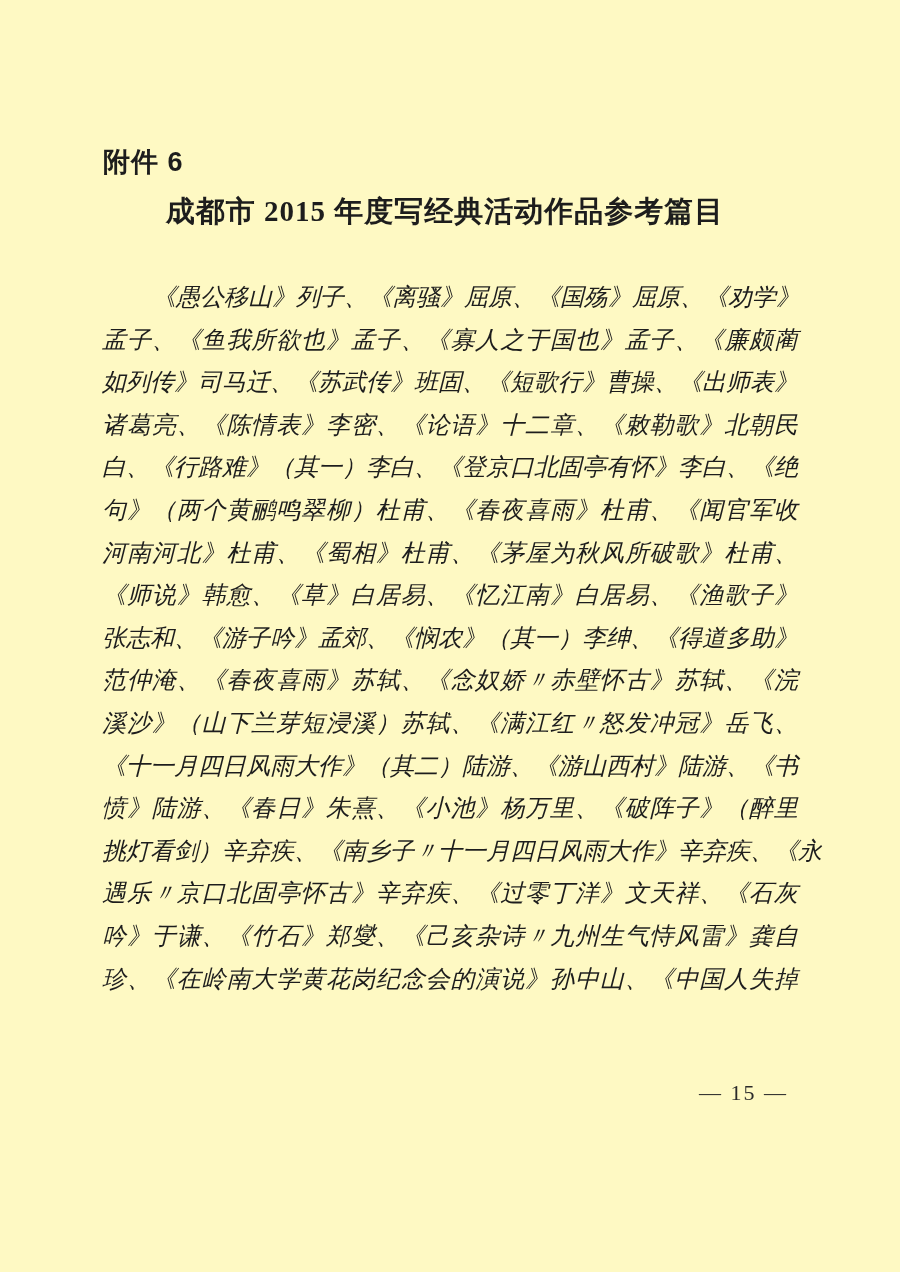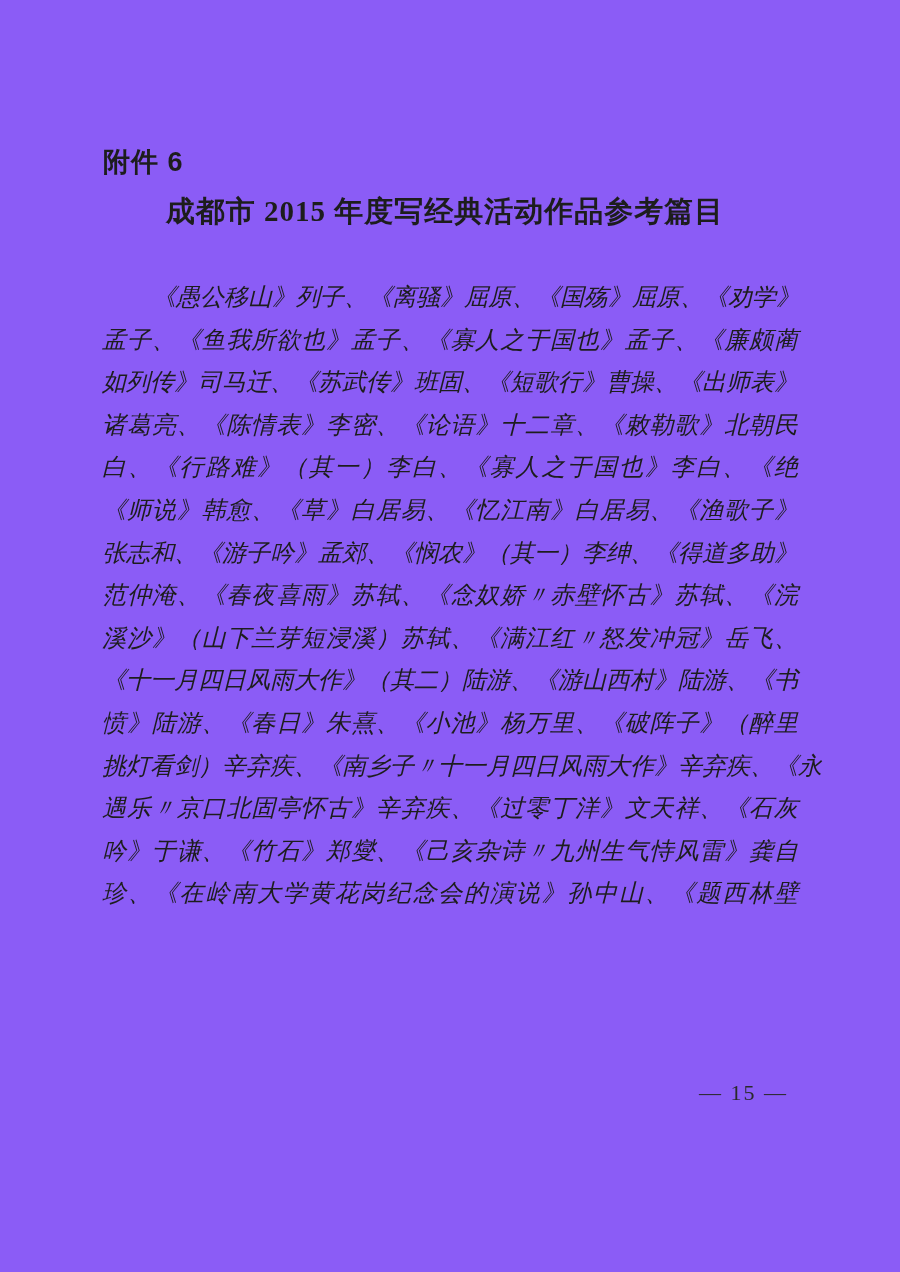--- a/index.html
+++ b/index.html
@@ -5,21 +5,21 @@
   html, body {
     margin: 0;
     padding: 0;
     background: #e8e8e8;
   }
   .page {
     position: relative;
     width: 900px;
     height: 1272px;
     margin: 0 auto;
-    background: #8b5cf6;
+    background: #fef9c3;
     color: #1d1d1d;
     font-family: "Liberation Serif", "DejaVu Serif", serif;
     overflow: hidden;
   }
   .attachment-label {
     position: absolute;
     left: 103px;
     top: 144px;
     font-size: 27px;
     font-weight: bold;
@@ -76,28 +76,30 @@
 
   <div class="attachment-label">附件 6</div>
 
   <h1 class="doc-title">成都市 2015 年度写经典活动作品参考篇目</h1>
 
   <div class="body-text" id="body-lines">
       <div class="body-line first">《愚公移山》列子、《离骚》屈原、《国殇》屈原、《劝学》</div>
       <div class="body-line">孟子、《鱼我所欲也》孟子、《寡人之于国也》孟子、《廉颇蔺</div>
       <div class="body-line">如列传》司马迁、《苏武传》班固、《短歌行》曹操、《出师表》</div>
       <div class="body-line">诸葛亮、《陈情表》李密、《论语》十二章、《敕勒歌》北朝民</div>
-      <div class="body-line">白、《行路难》（其一）李白、《寡人之于国也》李白、《绝</div>
+      <div class="body-line">白、《行路难》（其一）李白、《登京口北固亭有怀》李白、《绝</div>
+      <div class="body-line">句》（两个黄鹂鸣翠柳）杜甫、《春夜喜雨》杜甫、《闻官军收</div>
+      <div class="body-line">河南河北》杜甫、《蜀相》杜甫、《茅屋为秋风所破歌》杜甫、</div>
       <div class="body-line">《师说》韩愈、《草》白居易、《忆江南》白居易、《渔歌子》</div>
       <div class="body-line">张志和、《游子吟》孟郊、《悯农》（其一）李绅、《得道多助》</div>
       <div class="body-line">范仲淹、《春夜喜雨》苏轼、《念奴娇〃赤壁怀古》苏轼、《浣</div>
       <div class="body-line">溪沙》（山下兰芽短浸溪）苏轼、《满江红〃怒发冲冠》岳飞、</div>
       <div class="body-line">《十一月四日风雨大作》（其二）陆游、《游山西村》陆游、《书</div>
       <div class="body-line">愤》陆游、《春日》朱熹、《小池》杨万里、《破阵子》（醉里</div>
       <div class="body-line">挑灯看剑）辛弃疾、《南乡子〃十一月四日风雨大作》辛弃疾、《永</div>
       <div class="body-line">遇乐〃京口北固亭怀古》辛弃疾、《过零丁洋》文天祥、《石灰</div>
       <div class="body-line">吟》于谦、《竹石》郑燮、《己亥杂诗〃九州生气恃风雷》龚自</div>
-      <div class="body-line">珍、《在岭南大学黄花岗纪念会的演说》孙中山、《题西林壁</div>
+      <div class="body-line">珍、《在岭南大学黄花岗纪念会的演说》孙中山、《中国人失掉</div>
     </div>
 
   <div class="page-number">— 15 —</div>
 
 </div>
 
 </body></html>

